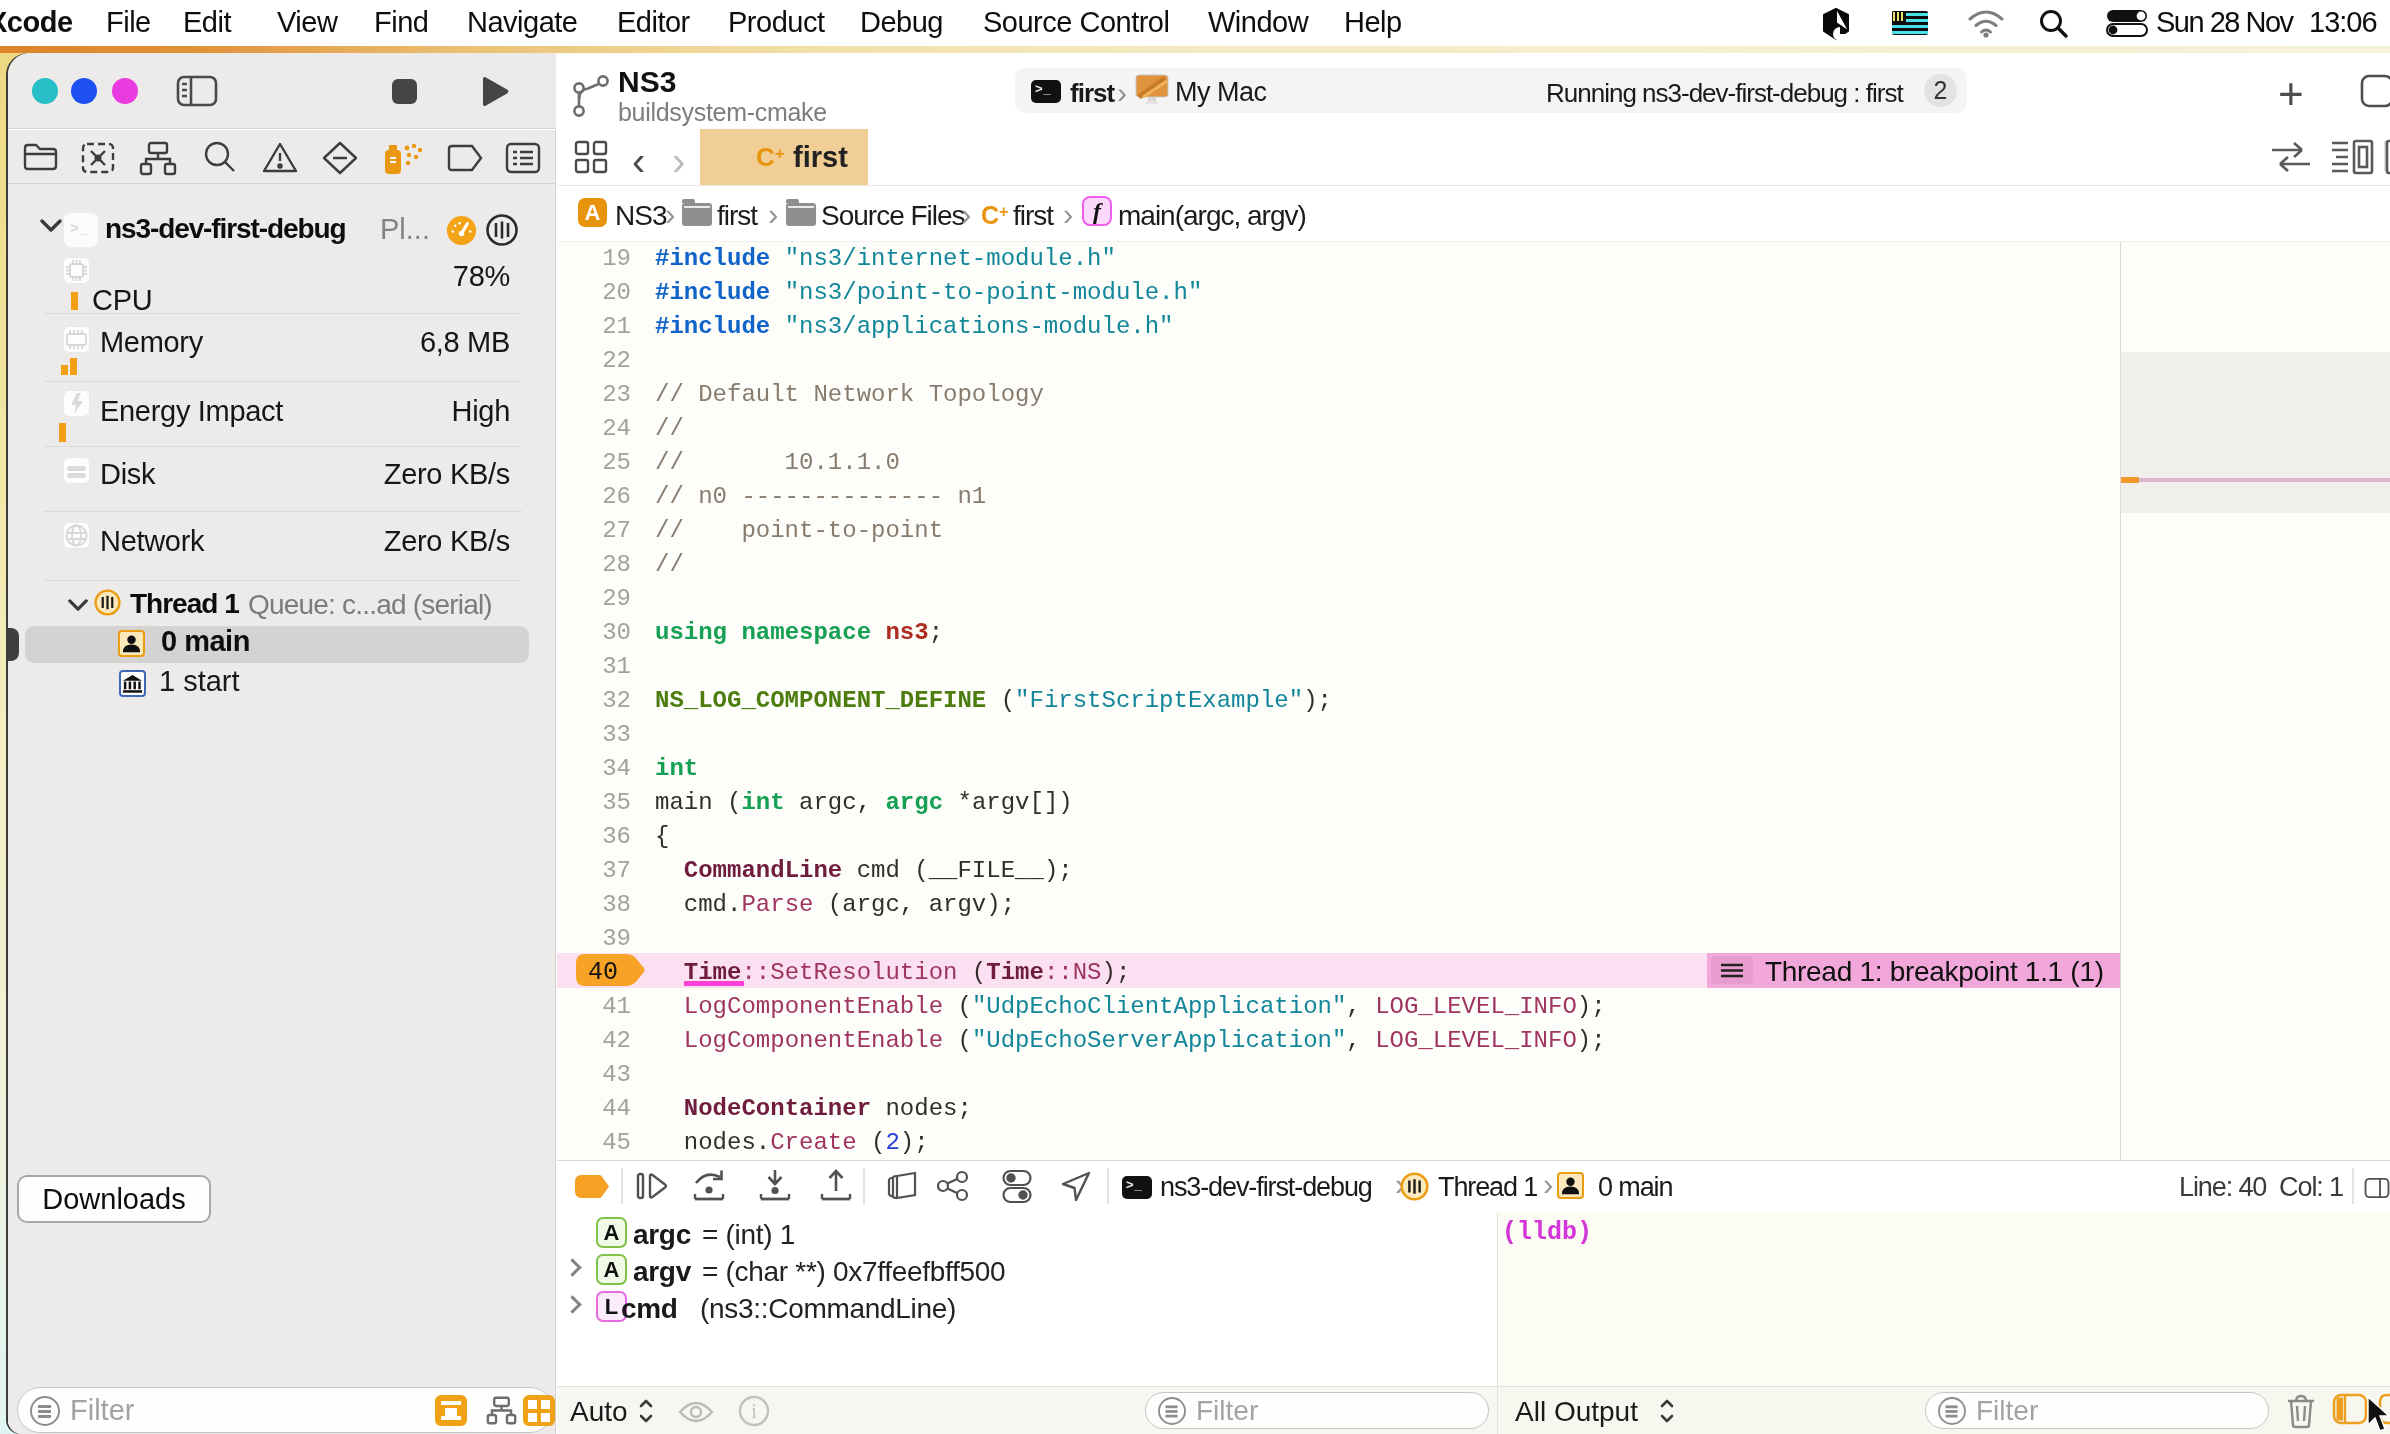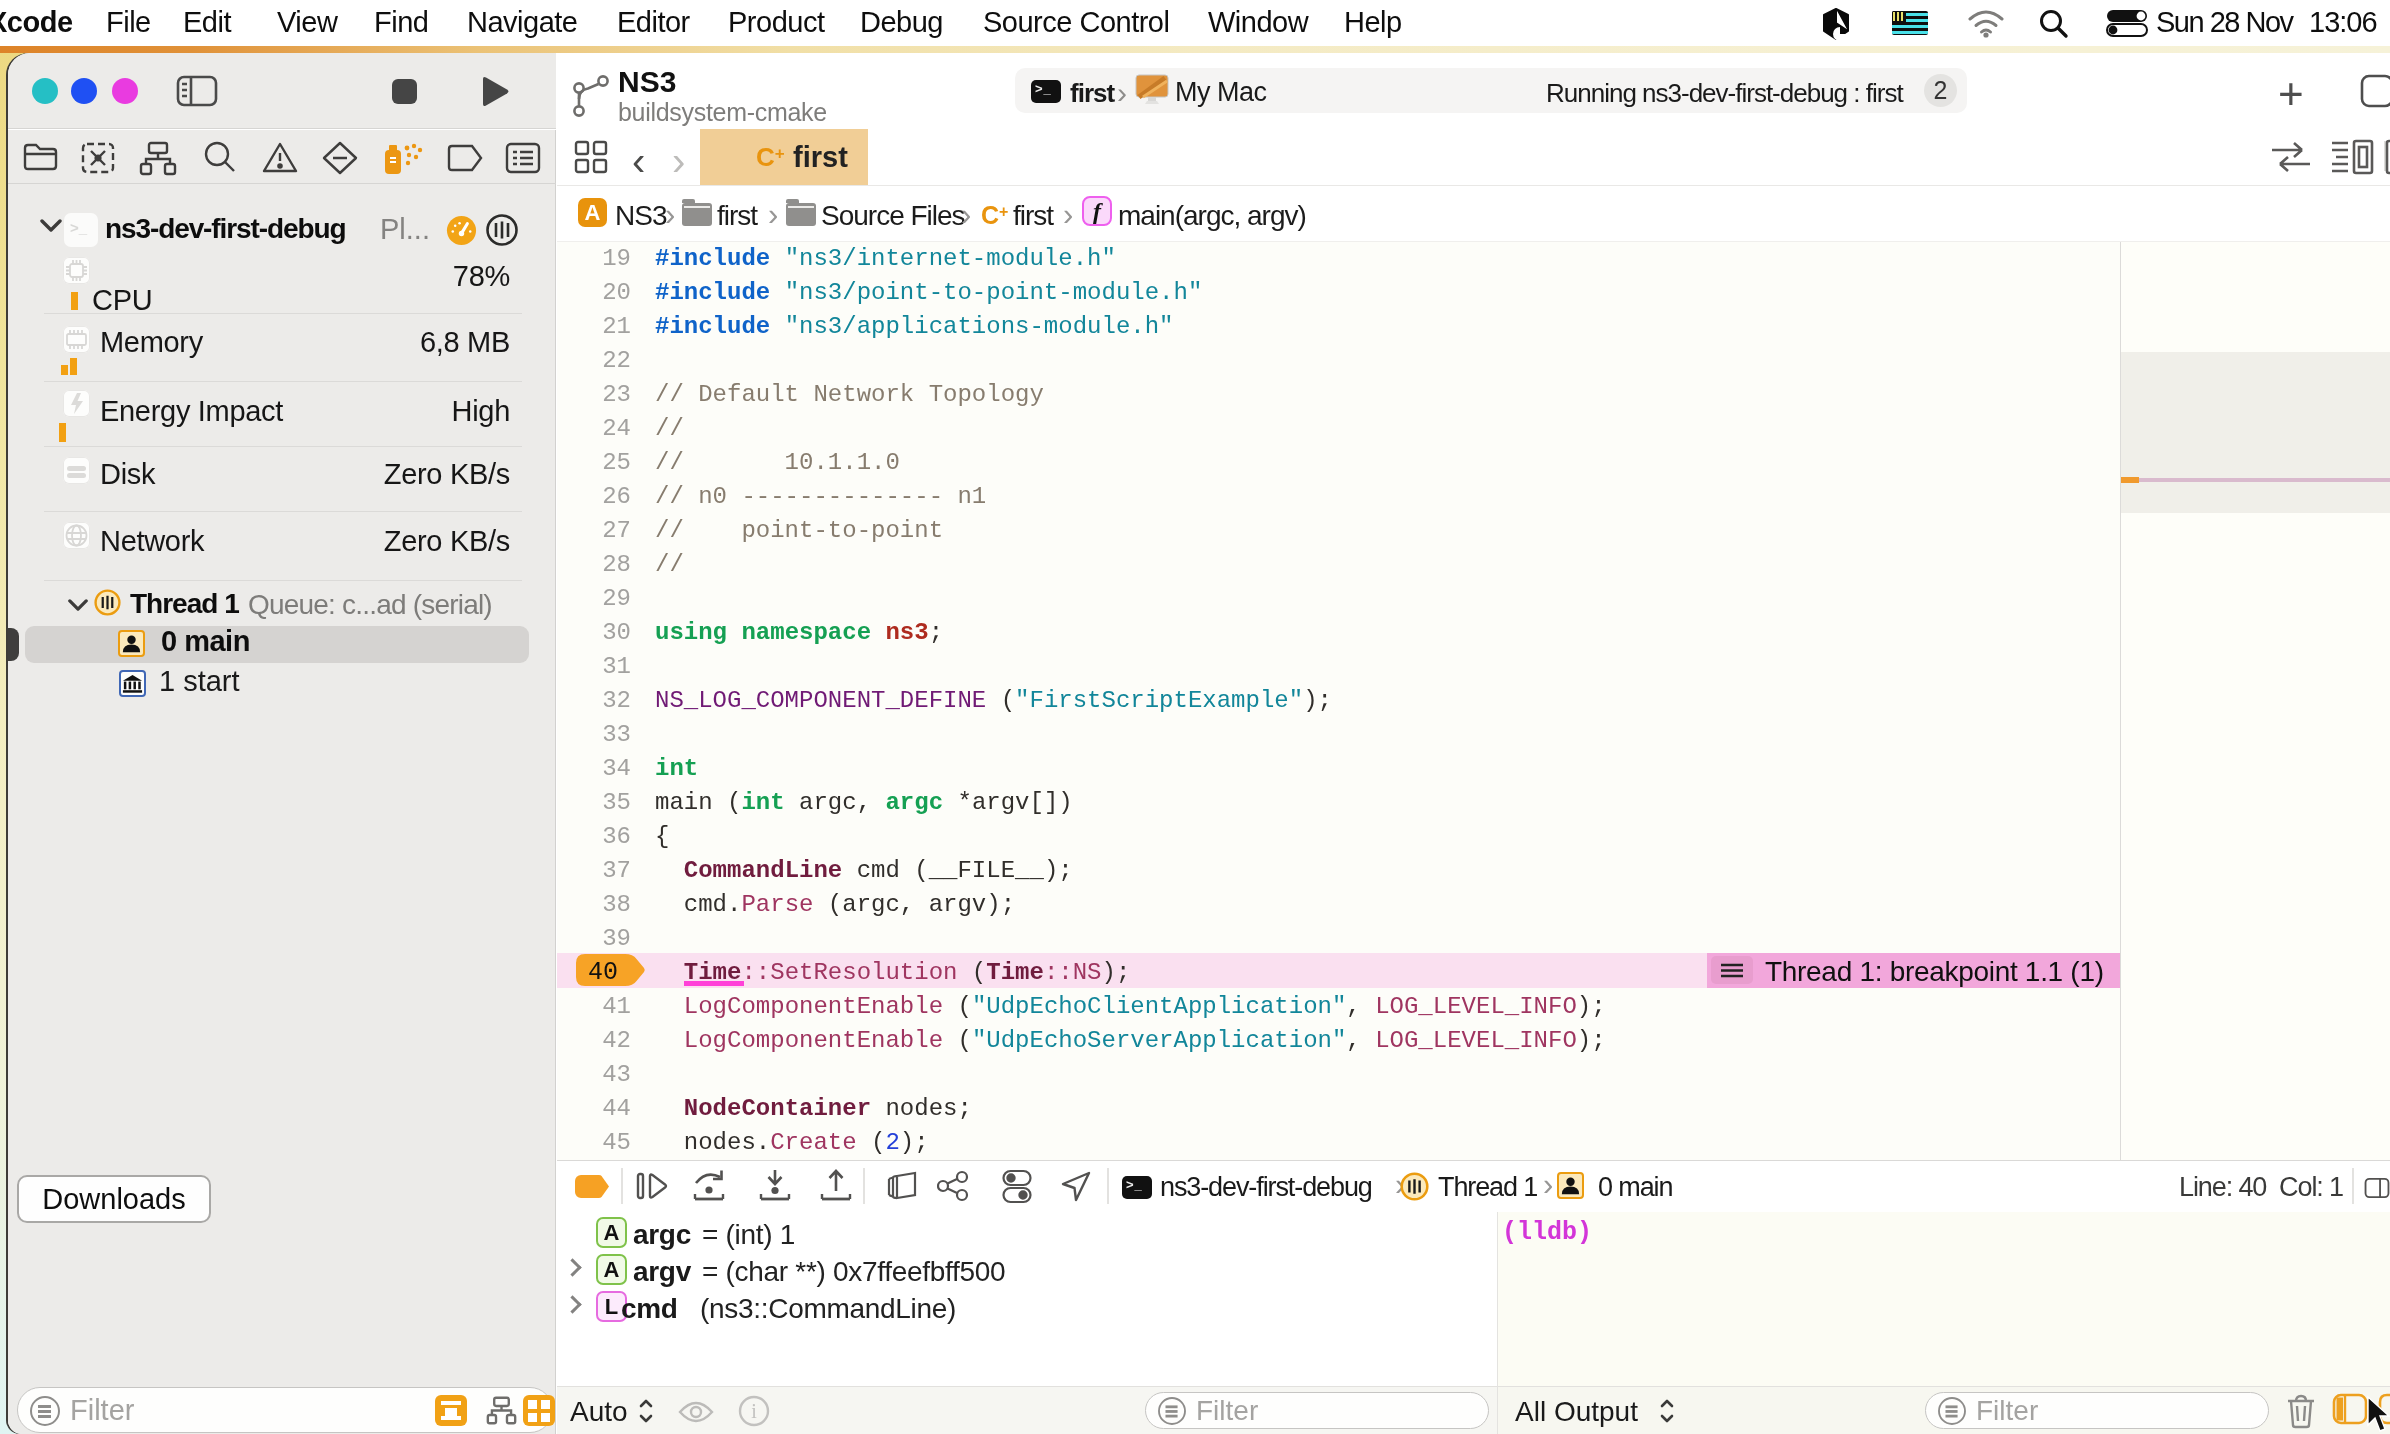--- a/index.html
+++ b/index.html
@@ -43,21 +43,21 @@
   #codewrap { left:549px; top:189px; width:1563px; height:918px; overflow:hidden; background:#FDFDF9; }
   #codewrap pre { position:absolute; top:0px; font-family:"Liberation Mono", monospace; font-size:24px; line-height:34px; white-space:pre; }
   pre.gut { left:0; width:74px; text-align:right; font-size:20px; color:#A2A19F; }
   pre.gut b { font-weight:400; color:transparent; }
   pre.code { left:98px; color:#312E2B; }
   .pp { color:#0F63C9;font-weight:bold; }
   .s { color:#12869A; }
   .c { color:#877C6E; }
   .k { color:#15A053; font-weight:700; }
   .rr { color:#AE2B1F; font-weight:700; }
-  .mac { color:#701a75; }
+  .mac { color:#4d7c0f;font-weight:bold; }
   .td { color:#701C3E; font-weight:700; }
   .m { color:#9F3560; }
   .n { color:#2440D8; }
   .dsep { top:1115px; width:1.5px; height:36px; background:#E3E2E0; }
   .dbgi { top:1116px; }
   .dbgt { top:1119px; font-size:27px; letter-spacing:-1.1px; color:#1A1A1A; }
   .dchev { top:1114px; font-size:31px; color:#979695; }
   .vrow { left:548px; width:940px; height:37px; font-size:28px; color:#1A1A1A; }
   .vrow b { top:3px; letter-spacing:-0.3px; }
   .vrow span { top:3px; color:#222; letter-spacing:-0.3px; }

